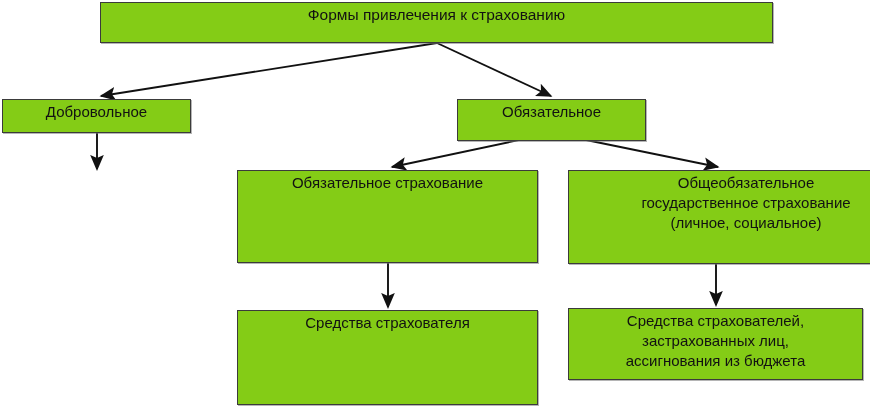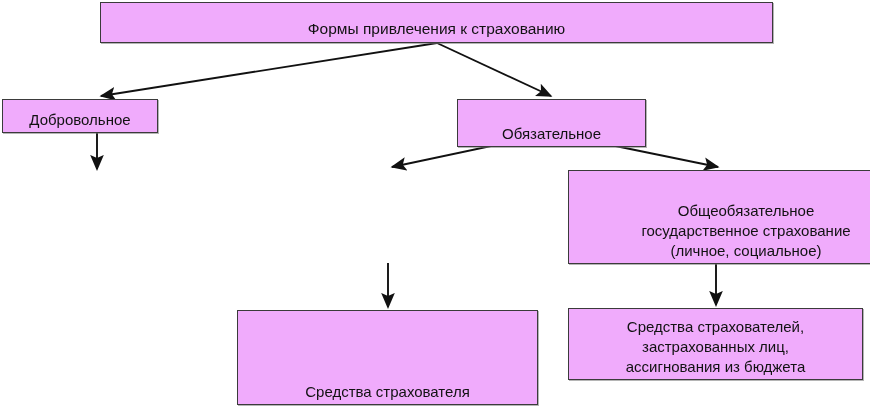--- a/index.html
+++ b/index.html
@@ -23,24 +23,24 @@
     position: absolute;
     left: 0;
     top: 0;
     width: 870px;
     height: 408px;
     pointer-events: none;
   }
   .node {
     position: absolute;
     box-sizing: border-box;
-    background: #f0abfc;
+    background: #84cc16;
     border: 1px solid #3b3b3b;
     display: flex;
-    align-items: flex-end;
+    align-items: flex-start;
     justify-content: center;
     text-align: center;
     color: #121212;
     line-height: 1.34;
     padding: 2px 6px;
     box-shadow: 1px 1px 0 rgba(120,120,120,0.55);
   }
   .node .node-label {
     display: block;
     width: 100%;
@@ -48,31 +48,31 @@
   }
 
   
   .node-root {
     left: 100px;  top: 2px;
     width: 673px; height: 41px;
     font-size: 15.5px;
   }
   .node-voluntary {
     left: 2px;    top: 99px;
-    width: 156px; height: 34px;
+    width: 189px; height: 34px;
     font-size: 15px;
   }
   .node-voluntary-funds {
     left: 3px;    top: 172px;
     width: 188px; height: 60px;
     font-size: 15px;
   }
   .node-mandatory {
     left: 457px;  top: 99px;
-    width: 189px; height: 48px;
+    width: 189px; height: 42px;
     font-size: 15px;
   }
   .node-mandatory-insurance {
     left: 237px;  top: 170px;
     width: 301px; height: 93px;
     font-size: 15px;
   }
   .node-state-insurance {
     left: 568px;  top: 170px;
     width: 356px; height: 94px;
@@ -125,20 +125,23 @@
 
   <div class="node node-voluntary">
     <span class="node-label">Добровольное</span>
   </div>
 
 
   <div class="node node-mandatory">
     <span class="node-label">Обязательное</span>
   </div>
 
+  <div class="node node-mandatory-insurance">
+    <span class="node-label">Обязательное страхование</span>
+  </div>
 
   <div class="node node-state-insurance">
     <span class="node-label">Общеобязательное
 государственное страхование
 (личное, социальное)</span>
   </div>
 
   <div class="node node-mandatory-funds">
     <span class="node-label">Средства страхователя</span>
   </div>

